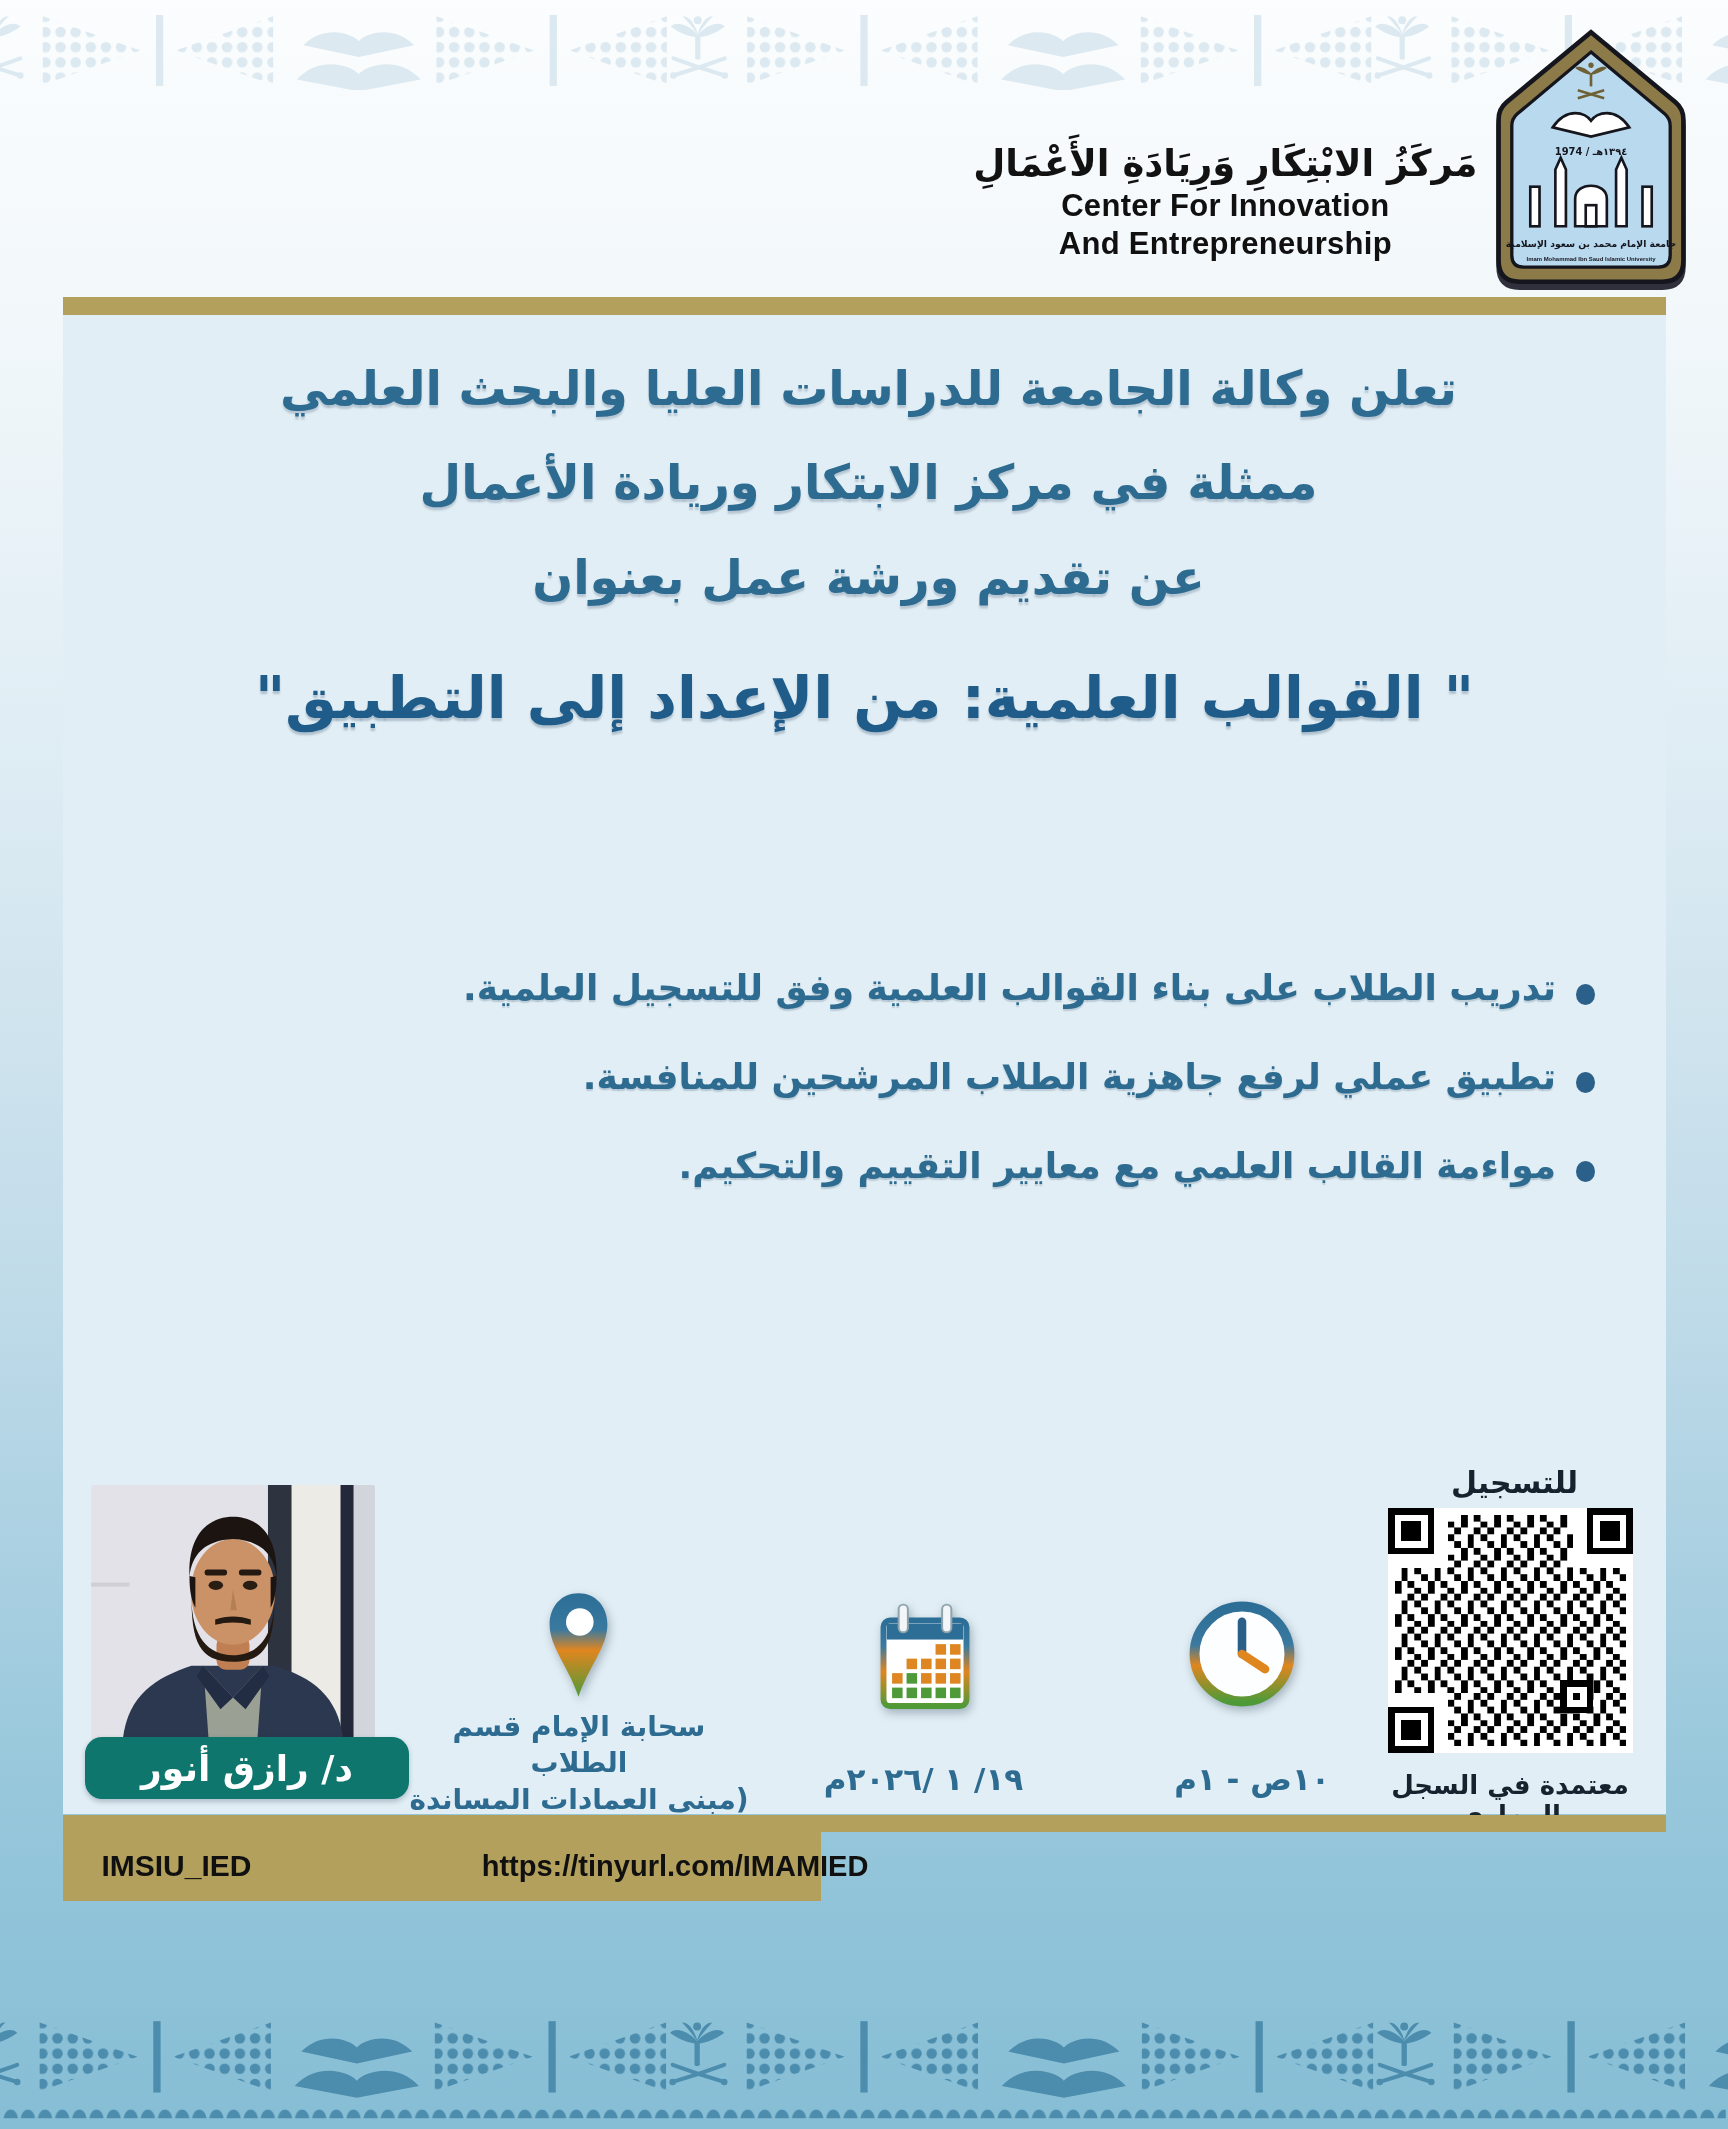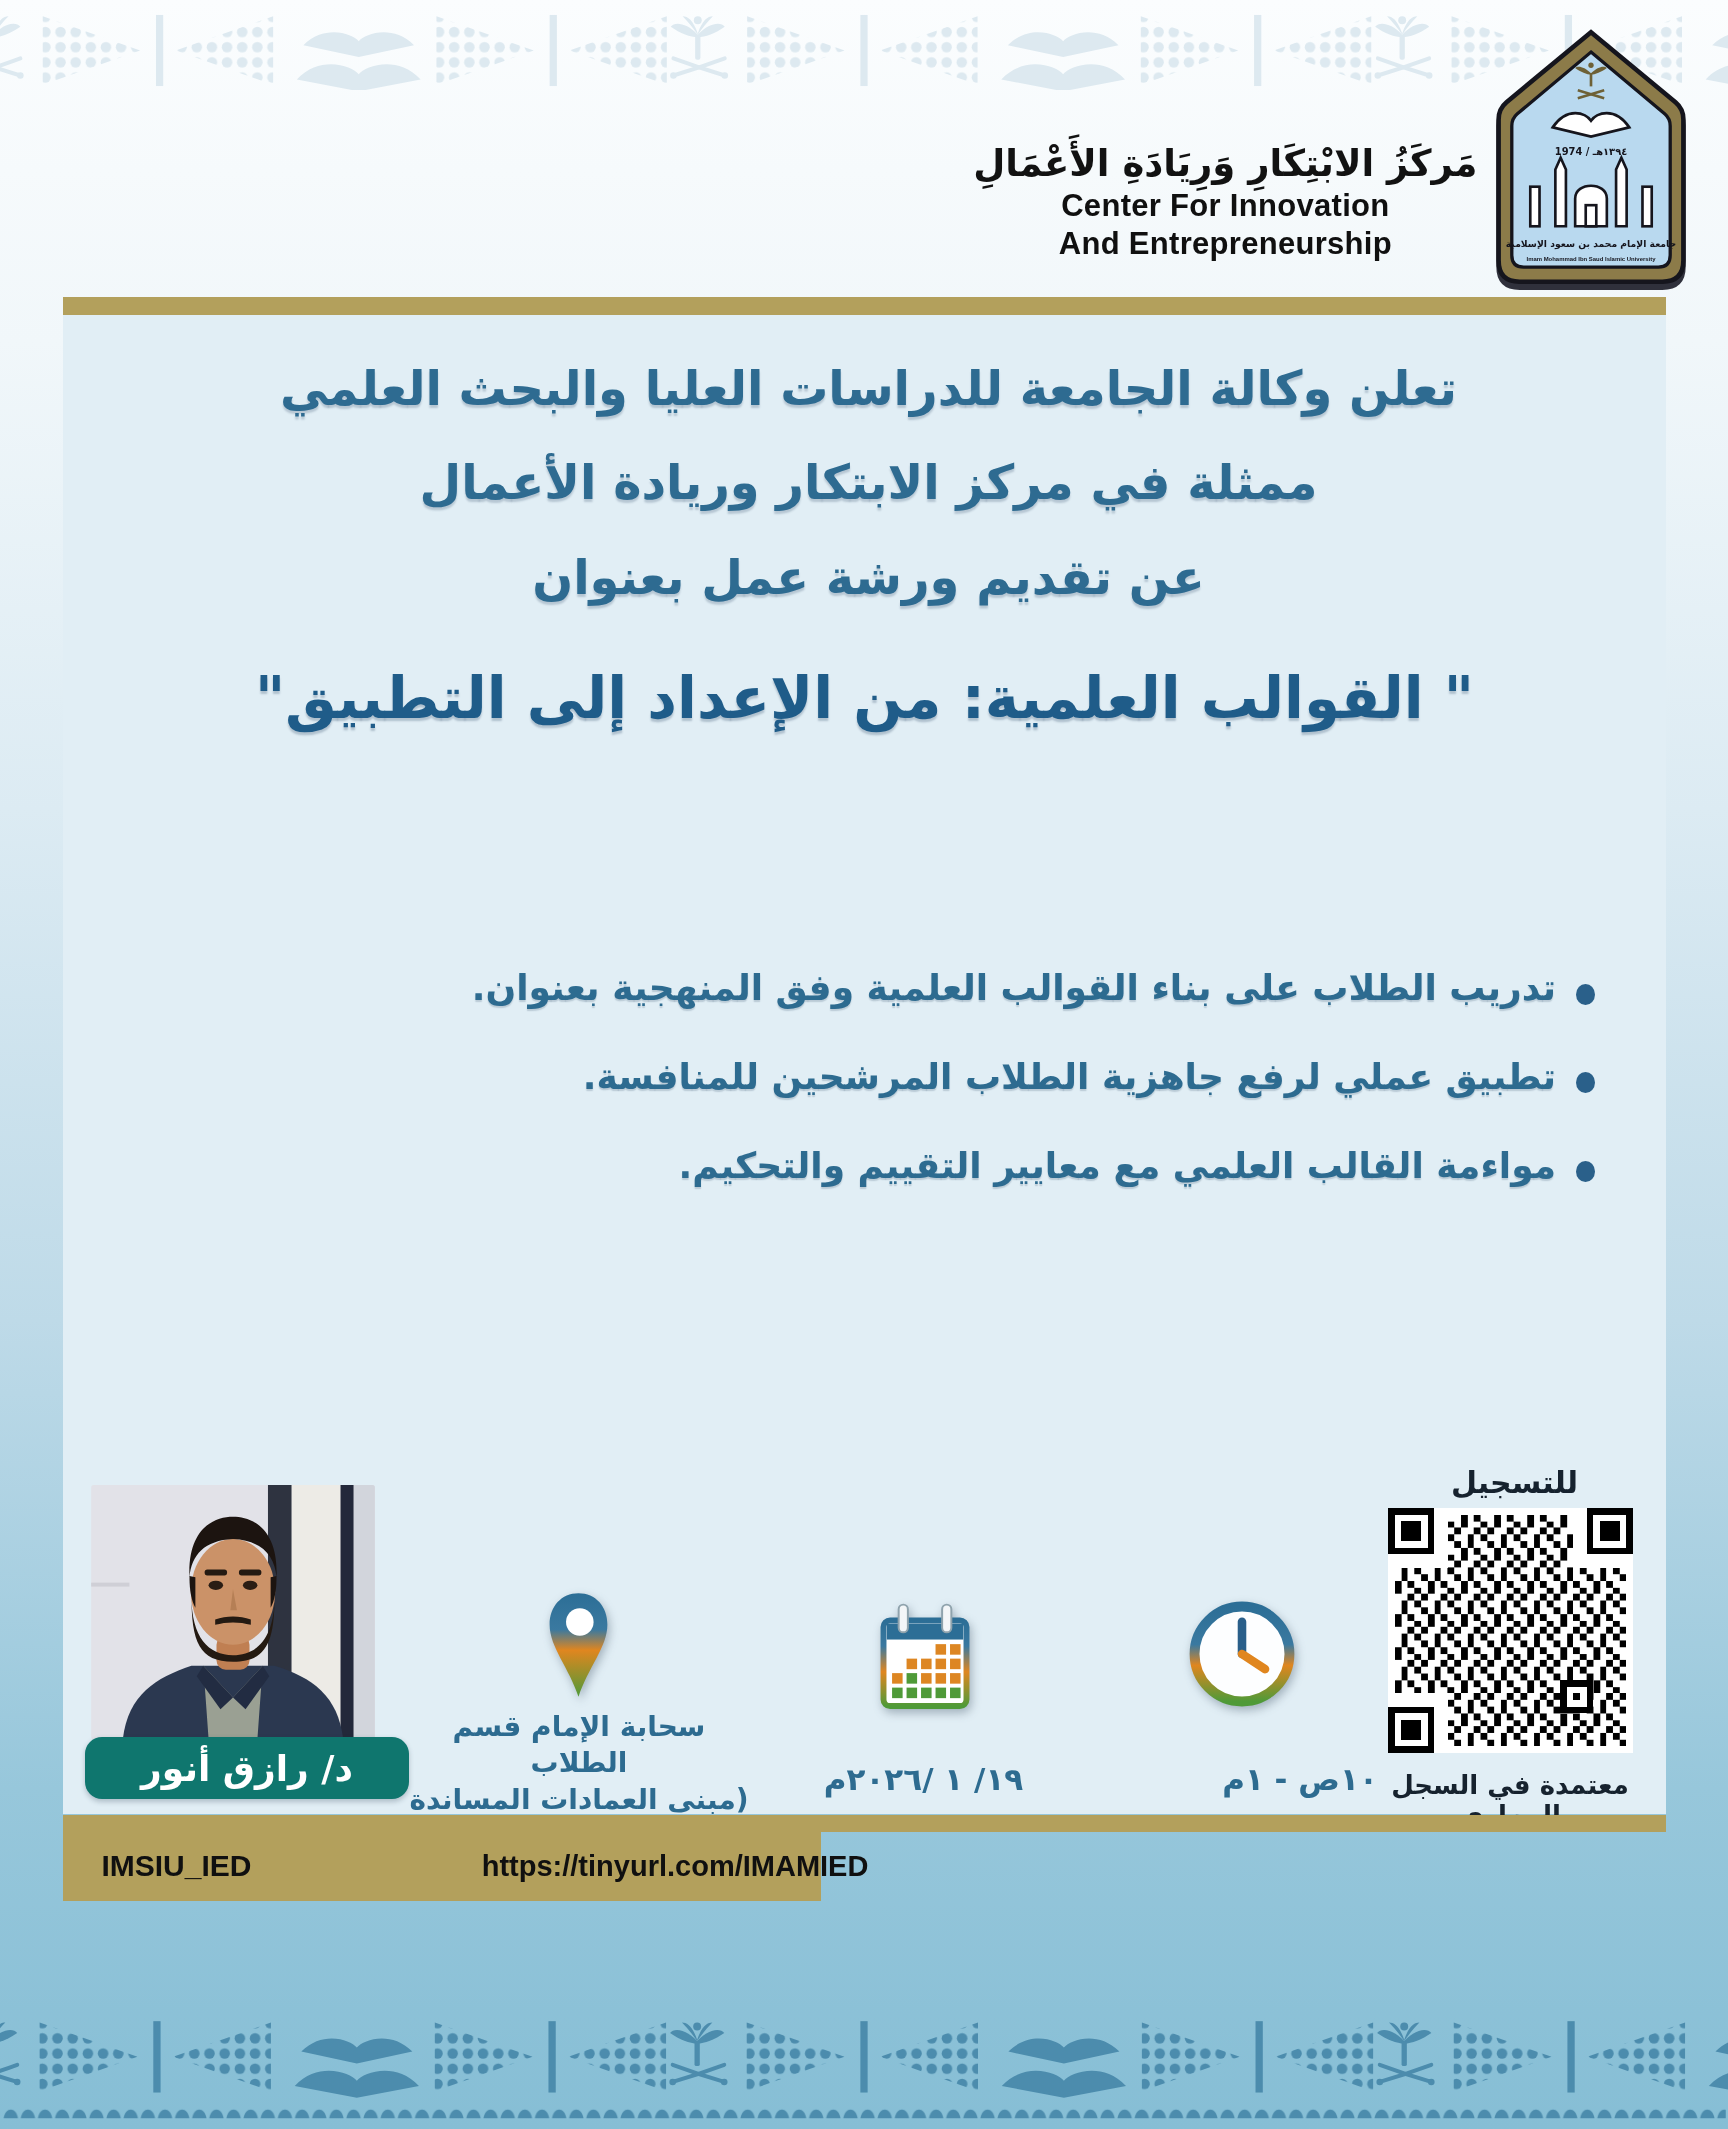--- a/index.html
+++ b/index.html
@@ -38,21 +38,21 @@
   .plate{position:absolute;left:22px;top:1422px;width:324px;height:62px;border-radius:17px;background:#0f766e;
     display:flex;align-items:center;justify-content:center;color:#fff;font-weight:700;font-size:36px;direction:rtl;
     box-shadow:0 2.6px 5.3px rgba(30,50,70,.25);}
   .pin-wrap{position:absolute;left:484px;top:1275px;filter:drop-shadow(2.6px 4px 4.6px rgba(40,60,80,.35));}
   .loc-text{position:absolute;left:344px;top:1394px;width:344px;text-align:center;direction:rtl;
     color:#2d6b90;font-weight:700;font-size:28px;line-height:1.3;}
   .cal-wrap{position:absolute;left:817px;top:1287px;filter:drop-shadow(2.6px 4px 4.6px rgba(40,60,80,.35));}
   .date-text{position:absolute;left:745px;top:1446px;width:231px;text-align:center;direction:rtl;
     color:#2d6b90;font-weight:700;font-size:31px;}
   .clock-wrap{position:absolute;left:1123px;top:1283px;filter:drop-shadow(2.6px 4px 4.6px rgba(40,60,80,.35));}
-  .time-text{position:absolute;left:1128px;top:1446px;width:218px;text-align:center;direction:rtl;
+  .time-text{position:absolute;left:1080px;top:1446px;width:218px;text-align:center;direction:rtl;
     color:#2d6b90;font-weight:700;font-size:31px;}
   .reg-label{position:absolute;left:1322px;top:1150px;width:259px;text-align:center;direction:rtl;
     color:#16222e;font-weight:700;font-size:30px;}
   .qr{position:absolute;left:1325px;top:1193px;width:245px;height:245px;}
   .qr-caption{position:absolute;left:1303px;top:1455px;width:288px;text-align:center;direction:rtl;
     color:#16222e;font-weight:700;font-size:26px;}
   
   .gold-strip-bottom{position:absolute;left:63px;top:1815px;width:1603px;height:16.5px;background:#b3a05c;}
   .gold-tab{position:absolute;left:63px;top:1831px;width:758px;height:70px;background:#b3a05c;
     display:flex;align-items:center;}
@@ -143,21 +143,21 @@
         <div>ممثلة في مركز الابتكار وريادة الأعمال</div>
         <div>عن تقديم ورشة عمل بعنوان</div>
       </div>
 
       <div class="workshop-title">" القوالب العلمية: من الإعداد إلى التطبيق"</div>
 
 
       <ul class="axes">
         <li>
           <span class="dot"></span>
-          <span>تدريب الطلاب على بناء القوالب العلمية وفق المنهجية بعنوان.</span>
+          <span>تدريب الطلاب على بناء القوالب العلمية وفق للتسجيل العلمية.</span>
         </li>
         <li>
           <span class="dot"></span>
           <span>تطبيق عملي لرفع جاهزية الطلاب المرشحين للمنافسة.</span>
         </li>
         <li>
           <span class="dot"></span>
           <span>مواءمة القالب العلمي مع معايير التقييم والتحكيم.</span>
         </li>
       </ul>

